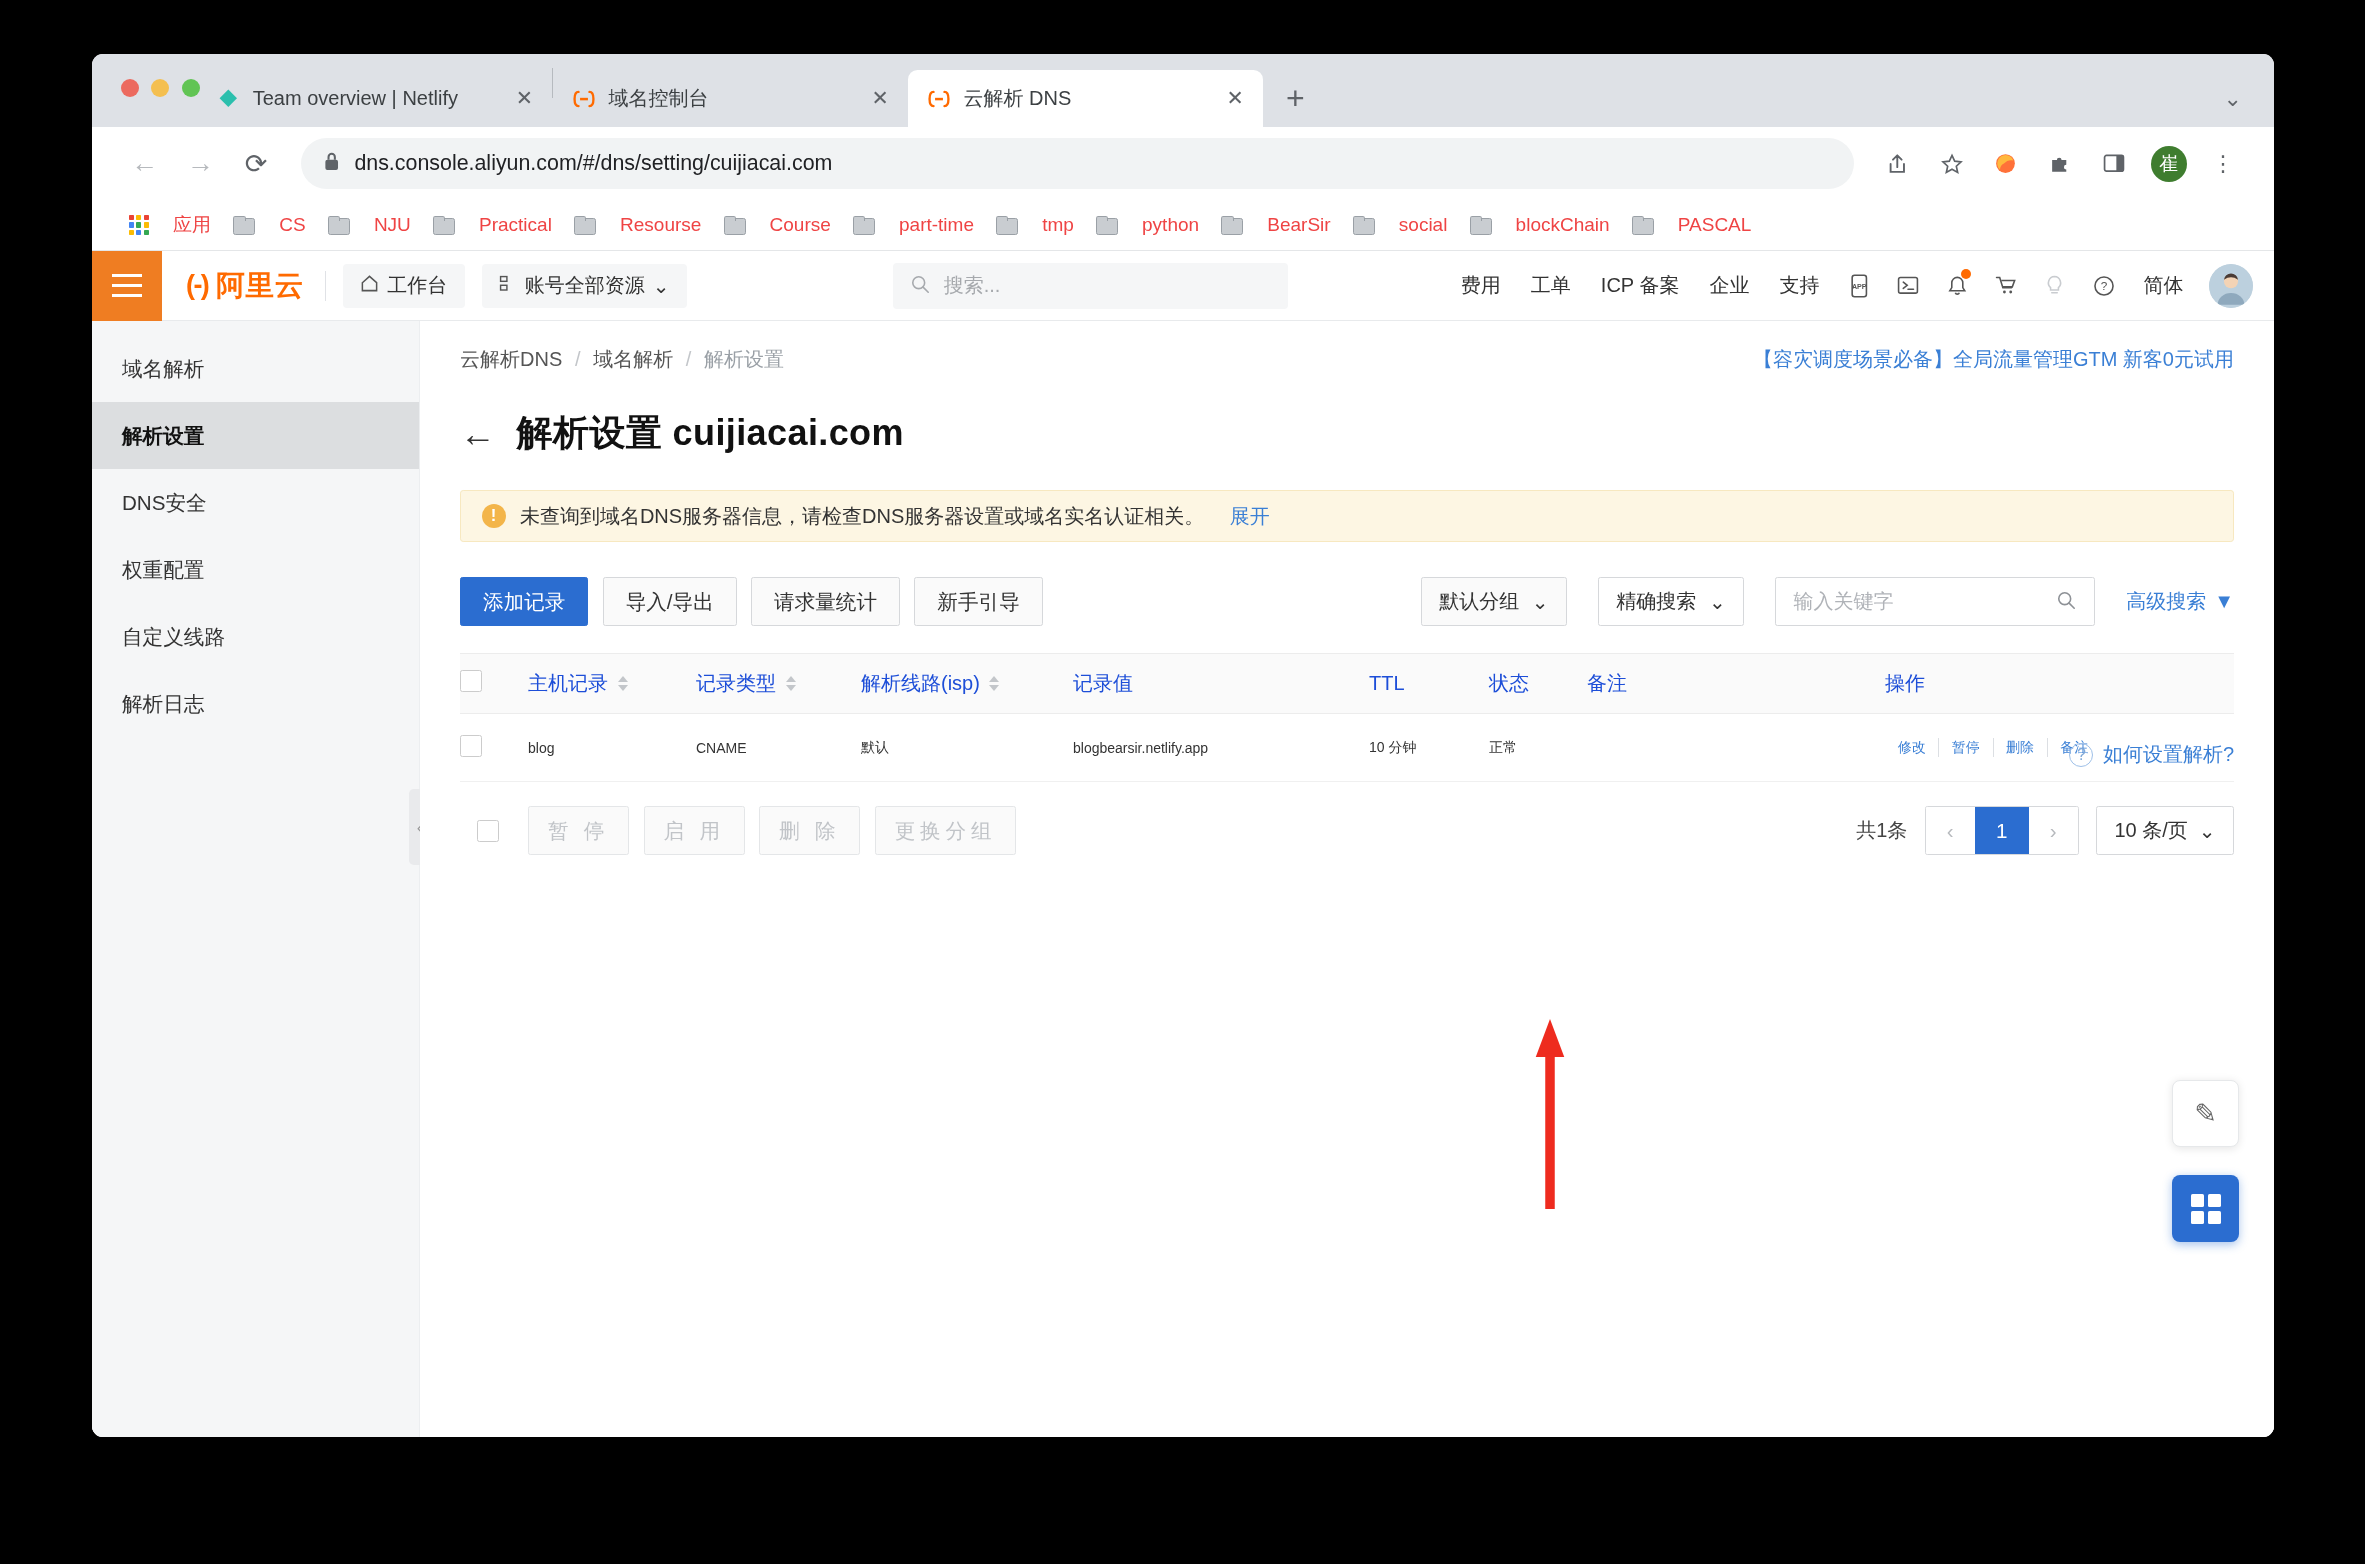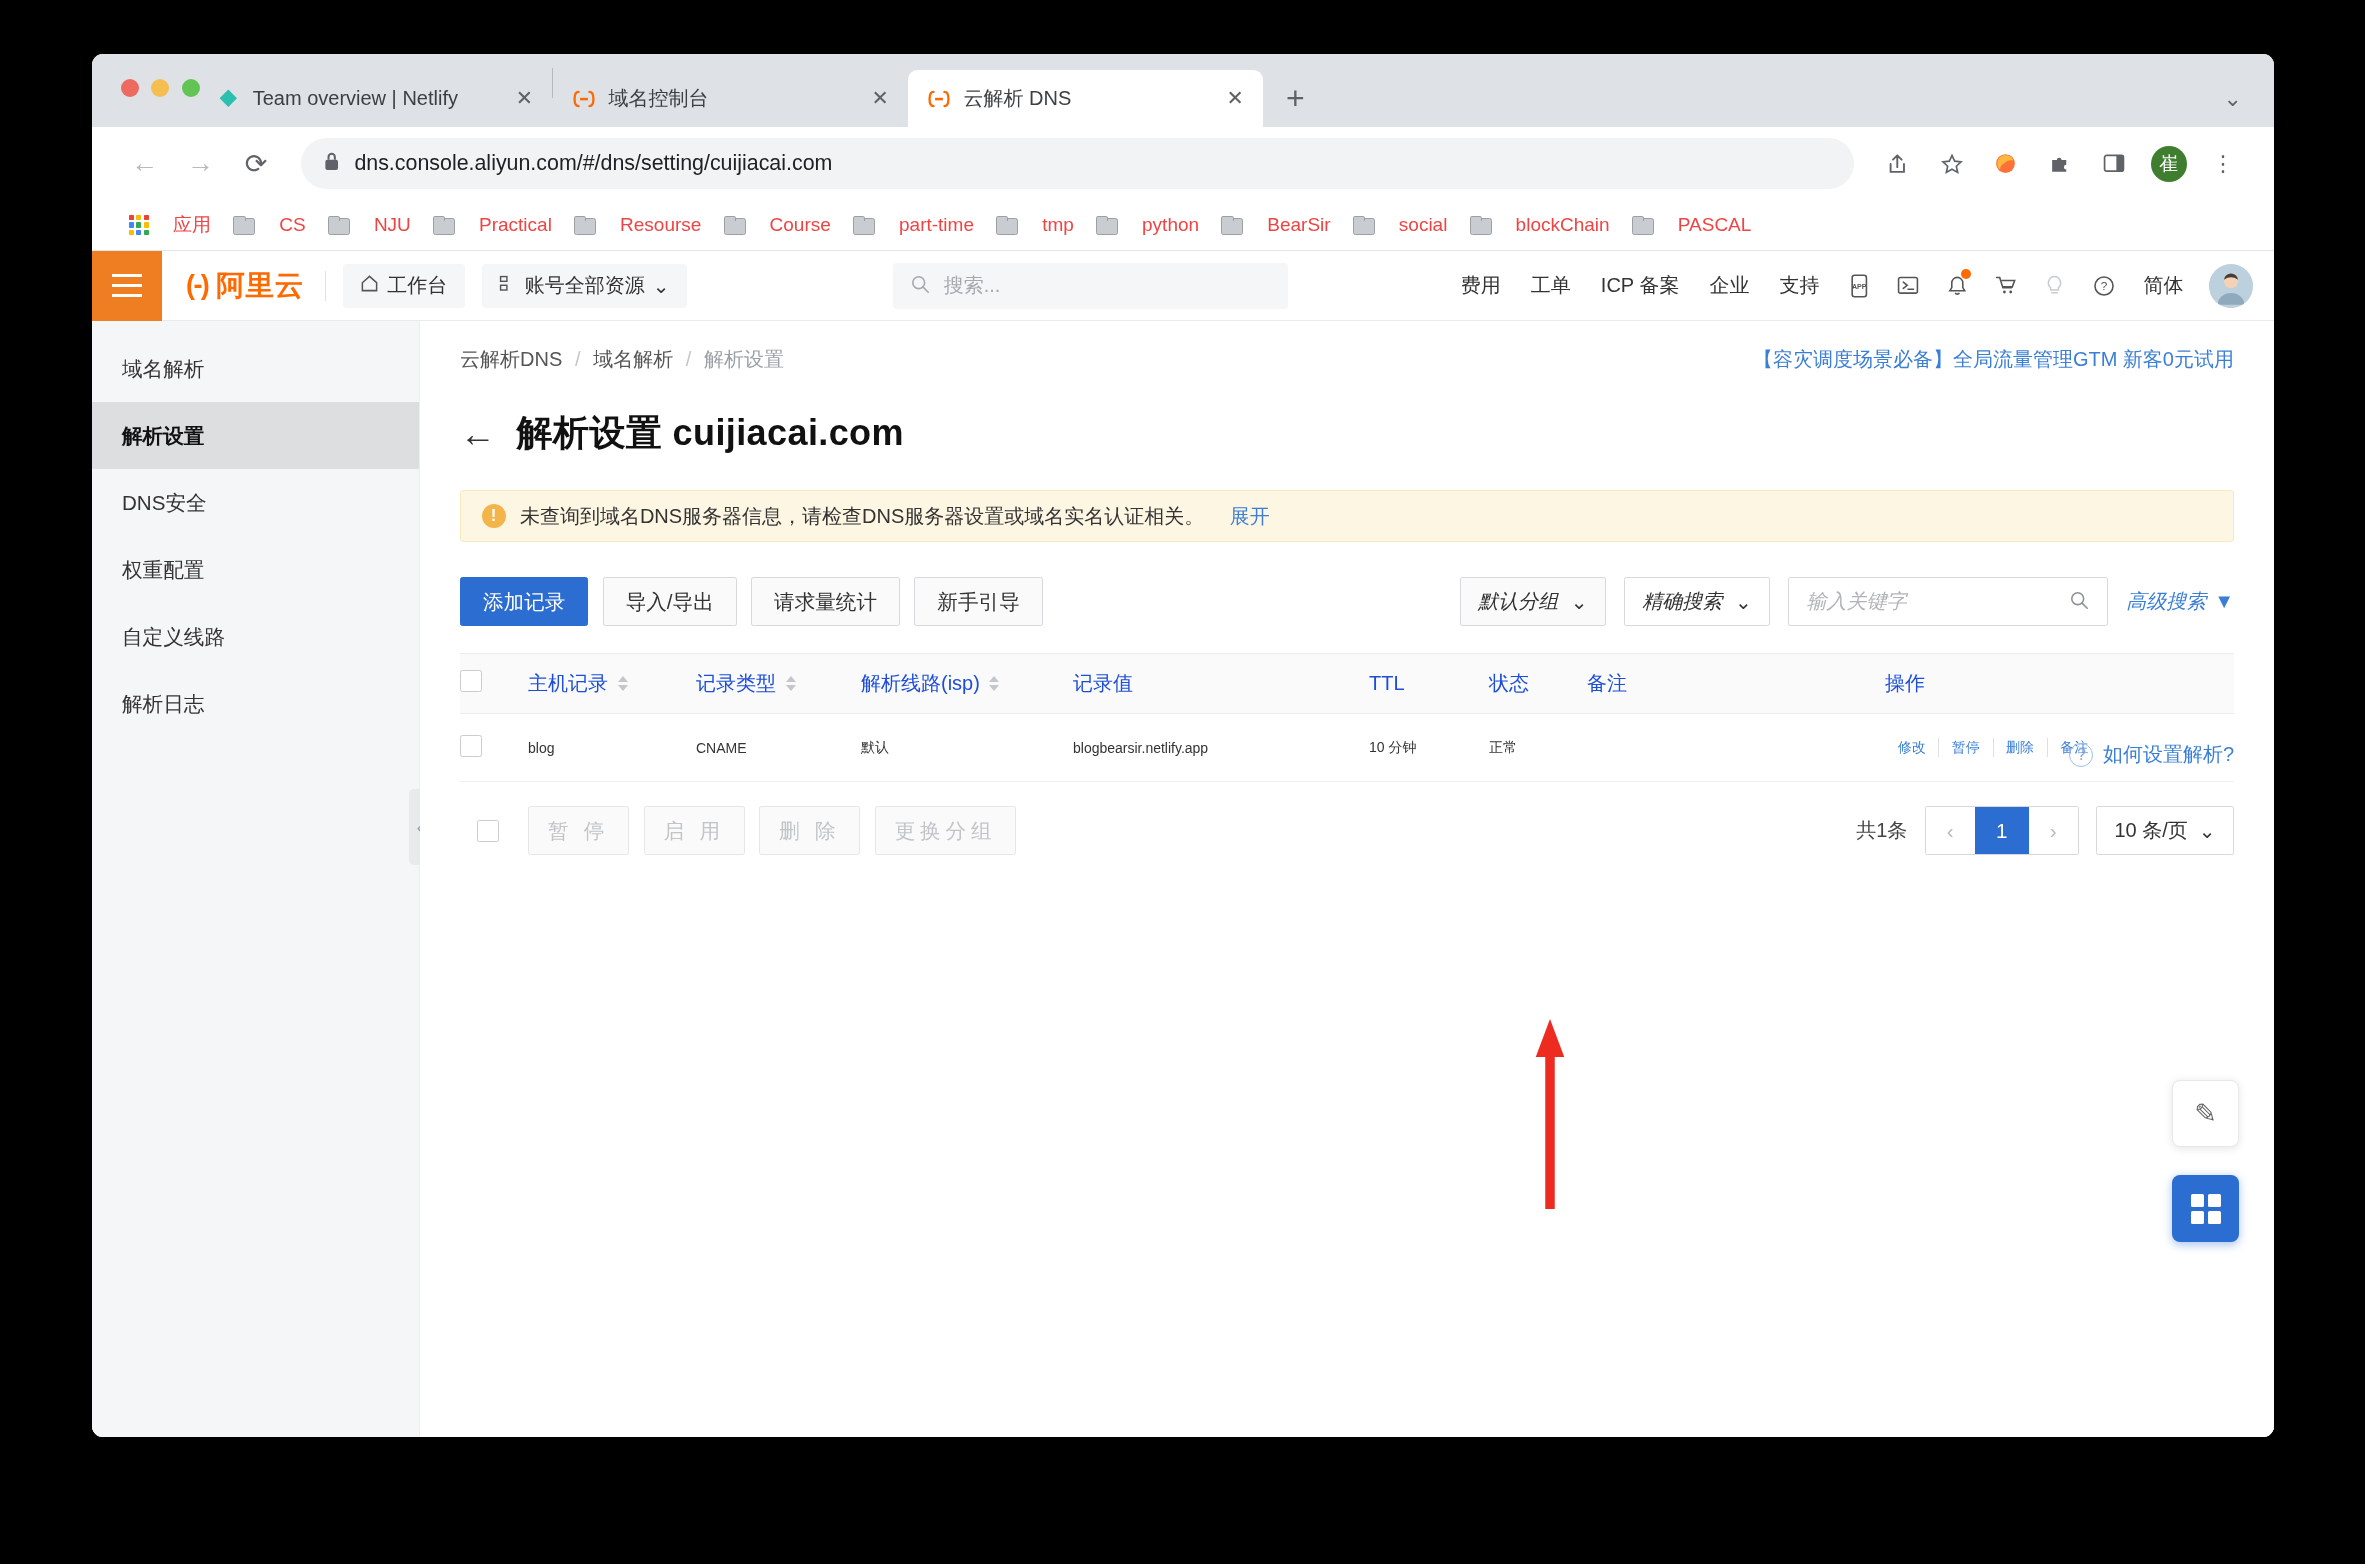--- a/index.html
+++ b/index.html
@@ -259,21 +259,21 @@
   .alert .expand { color: #3a7fd5; margin-left: 11px; }
 
   .toolrow { display: flex; align-items: center; margin-top: 35px; }
   .btn {
     height: 49px; padding: 0 22px; border: 0.8px solid #d6d8db;
     background: #fafafa; color: #333; font-size: 20.6px;
     display: flex; align-items: center; justify-content: center;
     border-radius: 2.4px; margin-right: 14.3px; white-space: nowrap;
   }
   .btn.primary { background: #2b6dd0; border-color: #2b6dd0; color: #fff; }
-  .filters { margin-left: auto; display: flex; align-items: center; gap: 18px; font-style: italic; }
+  .filters { margin-left: auto; display: flex; align-items: center; gap: 31px; }
   .select {
     height: 49px; min-width: 133px; padding: 0 17.4px;
     border: 0.8px solid #d6d8db; background: #fafafa;
     display: flex; align-items: center; justify-content: space-between; gap: 12.7px;
     font-size: 20px; color: #333; border-radius: 2.4px; white-space: nowrap;
   }
   .select.white { background: #fff; }
   .searchbox {
     height: 49px; width: 320px; border: 0.8px solid #d6d8db; background: #fff;
     display: flex; align-items: center; padding: 0 17.4px; border-radius: 2.4px;

